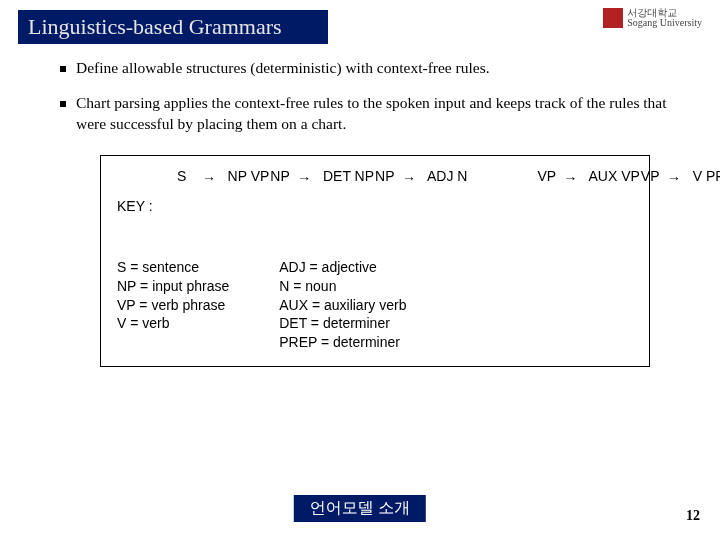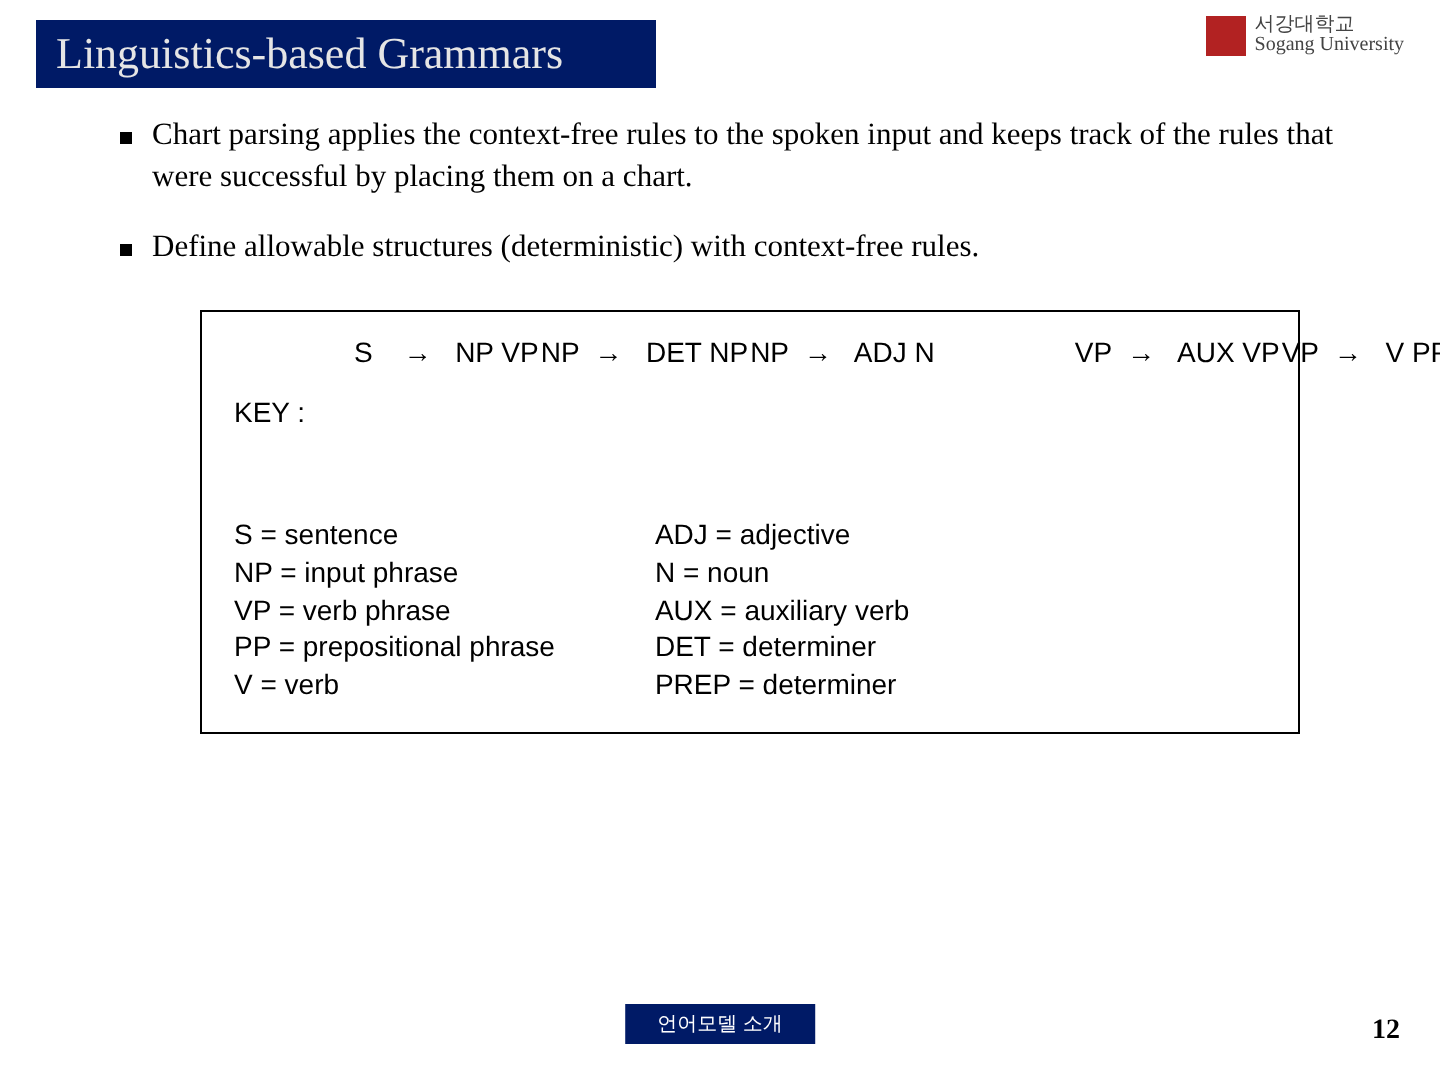--- a/index.html
+++ b/index.html
@@ -95,21 +95,21 @@
     gap: 50px;
   }
   .key-col div { line-height: 1.35; }
   .footer-band {
     position: absolute;
     bottom: 18px;
     left: 50%;
     transform: translateX(-50%);
     background: #001a66;
     color: #fff;
-    font-size: 10px;
+    font-size: 16px;
     font-family: Arial, sans-serif;
     padding: 3px 16px;
   }
   .page-num {
     position: absolute;
     bottom: 16px;
     right: 20px;
     font-family: "Times New Roman", serif;
     font-weight: bold;
     font-size: 14px;
@@ -124,25 +124,25 @@
   <span class="logo-sq"></span>
   <span class="logo-txt" style="white-space:pre;">서강대학교
 Sogang University</span>
 </div>
 
 <div class="content">
 
   <div class="sub">
     <div class="bullet">
       <span class="bullet-mark"></span>
-      <span>Chart parsing applies the context-free rules to the spoken input and keeps track of the rules that were successful by placing them on a chart.</span>
+      <span>Define allowable structures (deterministic) with context-free rules.</span>
     </div>
     <div class="bullet">
       <span class="bullet-mark"></span>
-      <span>Define allowable structures (deterministic) with context-free rules.</span>
+      <span>Chart parsing applies the context-free rules to the spoken input and keeps track of the rules that were successful by placing them on a chart.</span>
     </div>
   </div>
 
   <div class="box">
     <div class="grammar">
       <div class="gram-col">
         <div class="gram-row">S    →   NP VP</div>
         <div class="gram-row">NP  →   DET NP</div>
         <div class="gram-row">NP  →   ADJ N</div>
       </div>
@@ -152,21 +152,20 @@
         <div class="gram-row">PP  →   PREP NP</div>
       </div>
     </div>
     <div class="keyrow">
       <div class="key-label">KEY :</div>
       <div class="key-cols">
         <div class="key-col">
           <div>S = sentence</div>
           <div>NP = input phrase</div>
           <div>VP = verb phrase</div>
-          <div>PP = prepositional phrase</div>
           <div>V = verb</div>
         </div>
         <div class="key-col">
           <div>ADJ = adjective</div>
           <div>N = noun</div>
           <div>AUX = auxiliary verb</div>
           <div>DET = determiner</div>
           <div>PREP = determiner</div>
         </div>
       </div>

